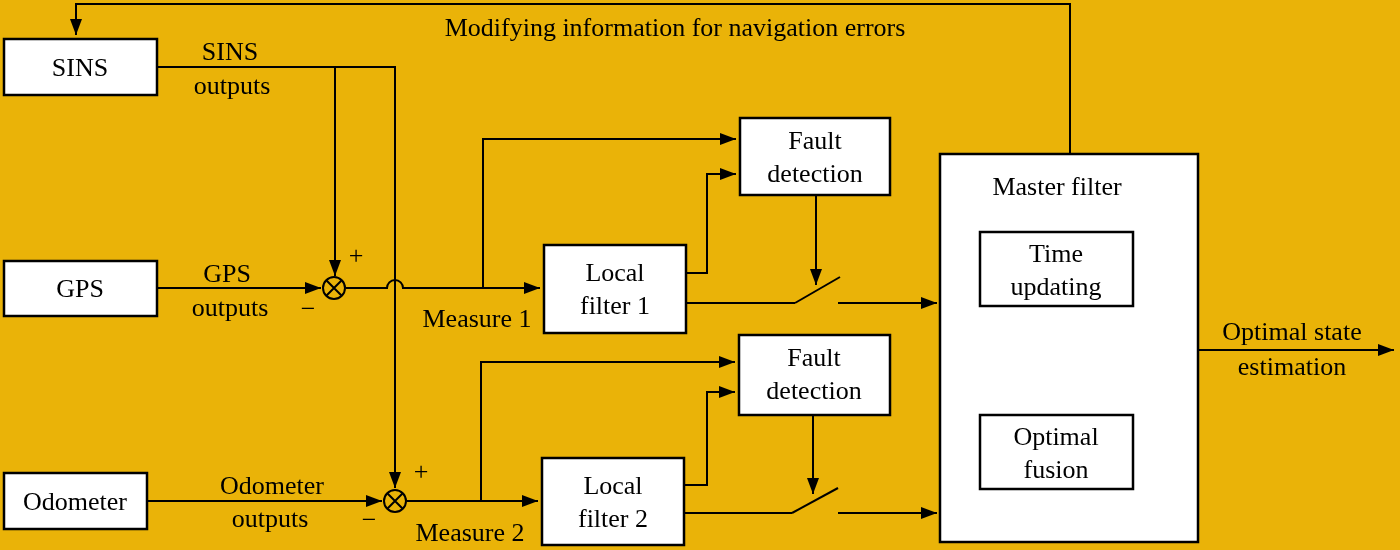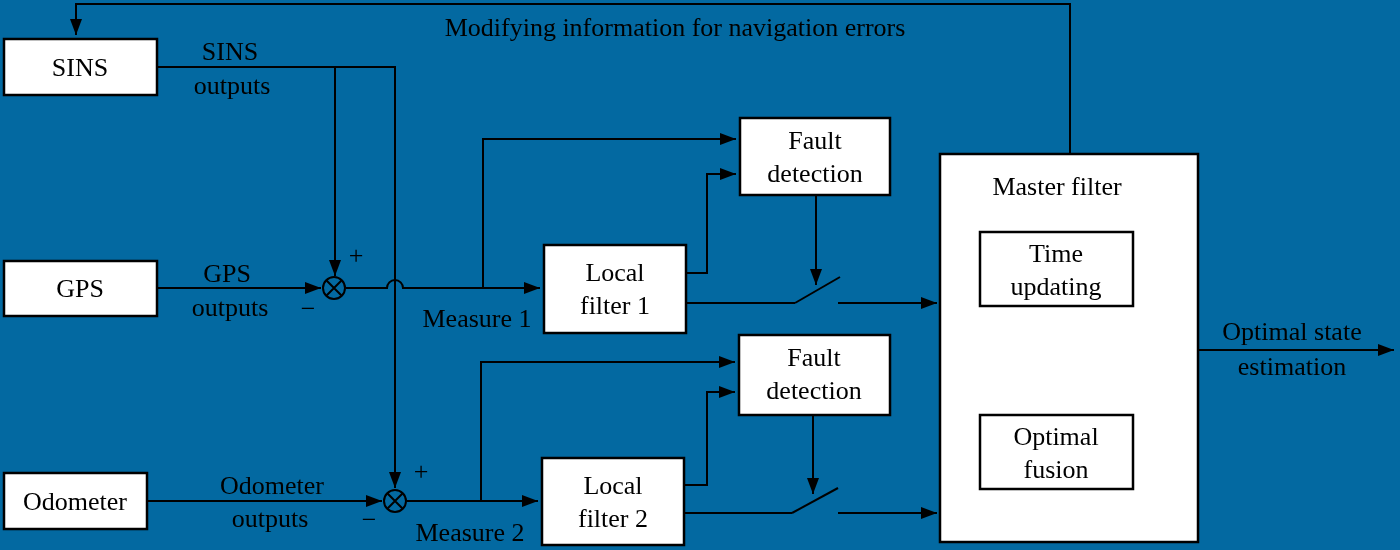--- a/index.html
+++ b/index.html
@@ -1,16 +1,16 @@
 <!DOCTYPE html>
 <html><head>
 <meta charset="utf-8">
 <style>
   html,body{margin:0;padding:0;background:#ffffff;}
-  .stage{position:relative;width:1400px;height:550px;background:#0369a1;overflow:hidden;}
+  .stage{position:relative;width:1400px;height:550px;background:#eab308;overflow:hidden;}
   svg{display:block;}
   svg text{
     font-family:"Liberation Serif","DejaVu Serif",serif;
     font-size:26px;
     fill:#000000;
     text-anchor:middle;
   }
   .wire{stroke:#000000;stroke-width:2;fill:none;}
   .boxline{stroke:#000000;stroke-width:2.5;fill:#ffffff;}
   .jx{stroke:#000000;stroke-width:2;fill:none;}

